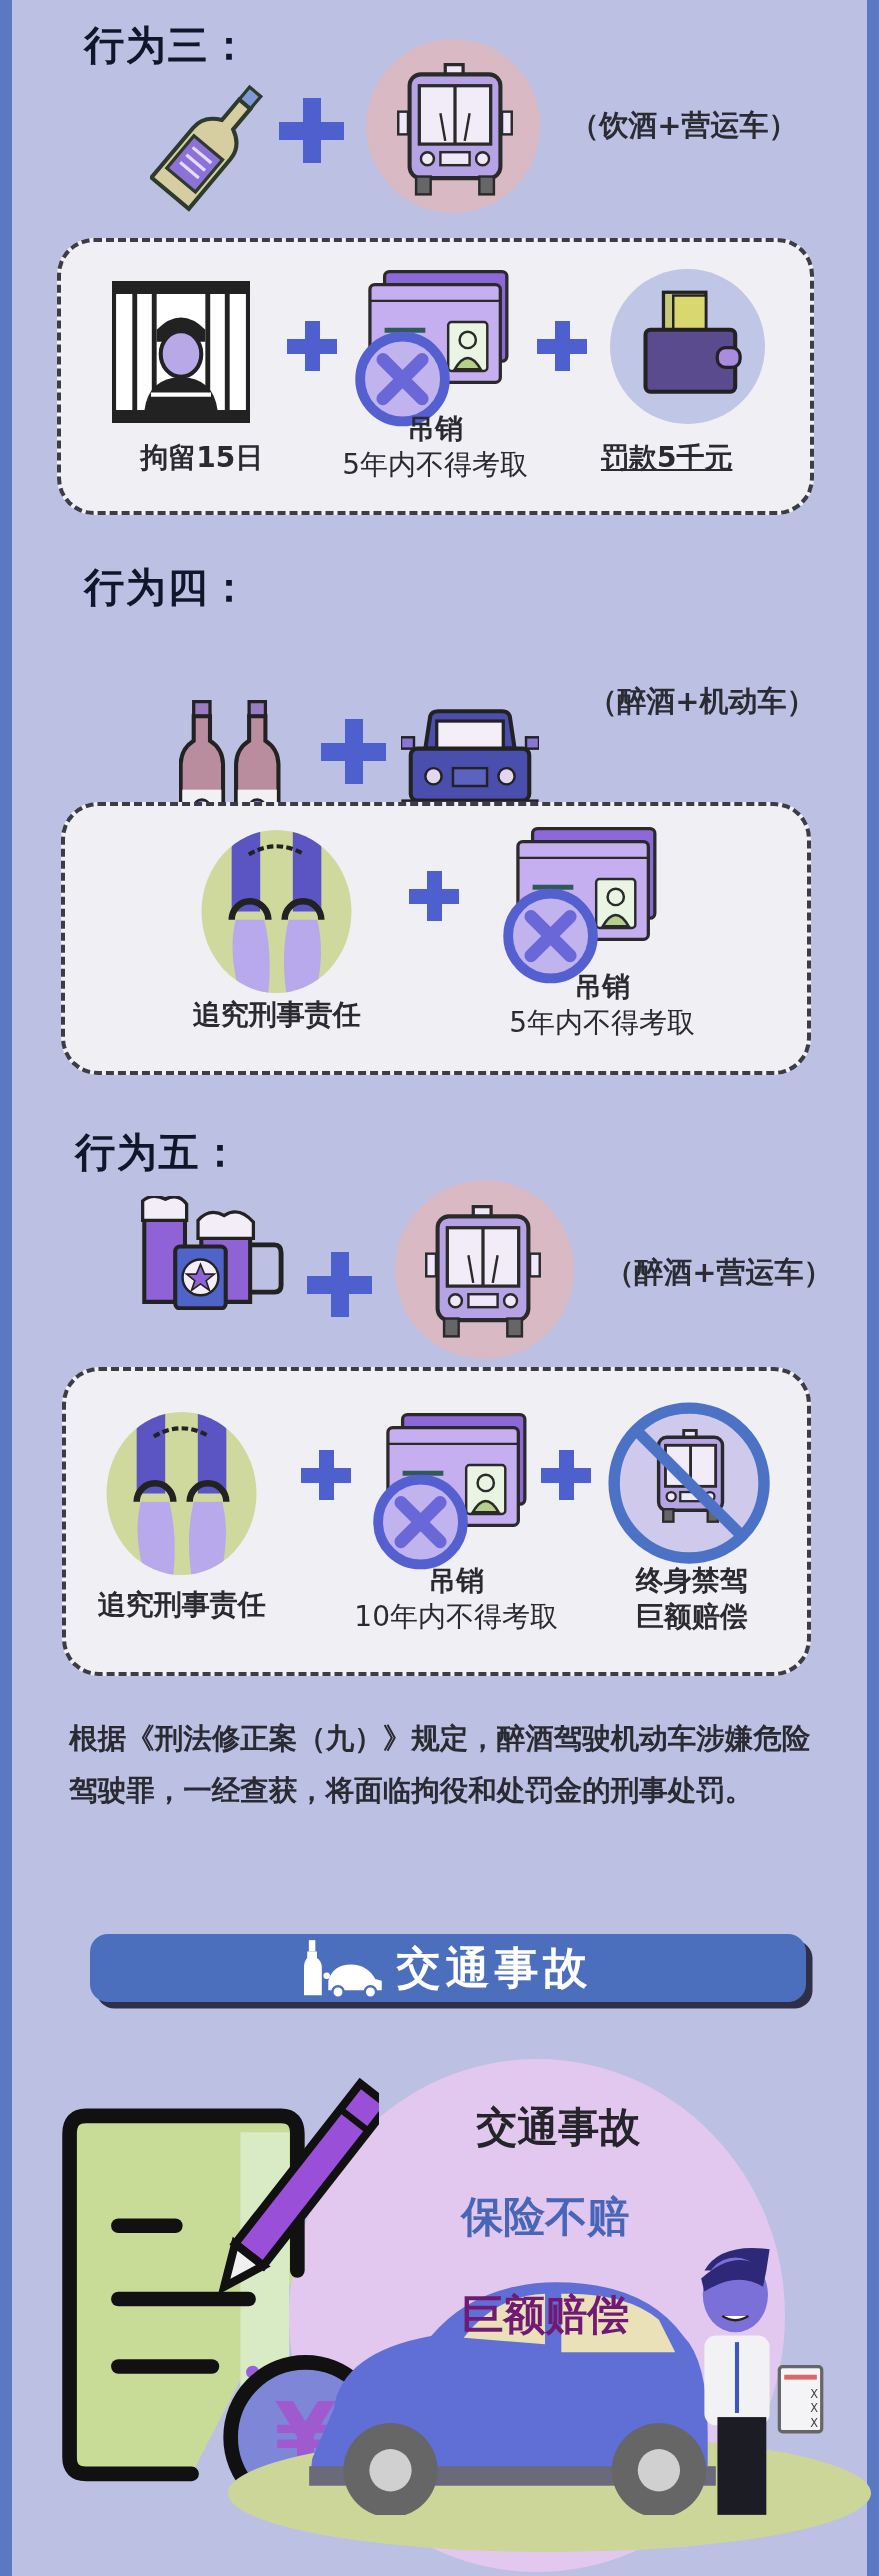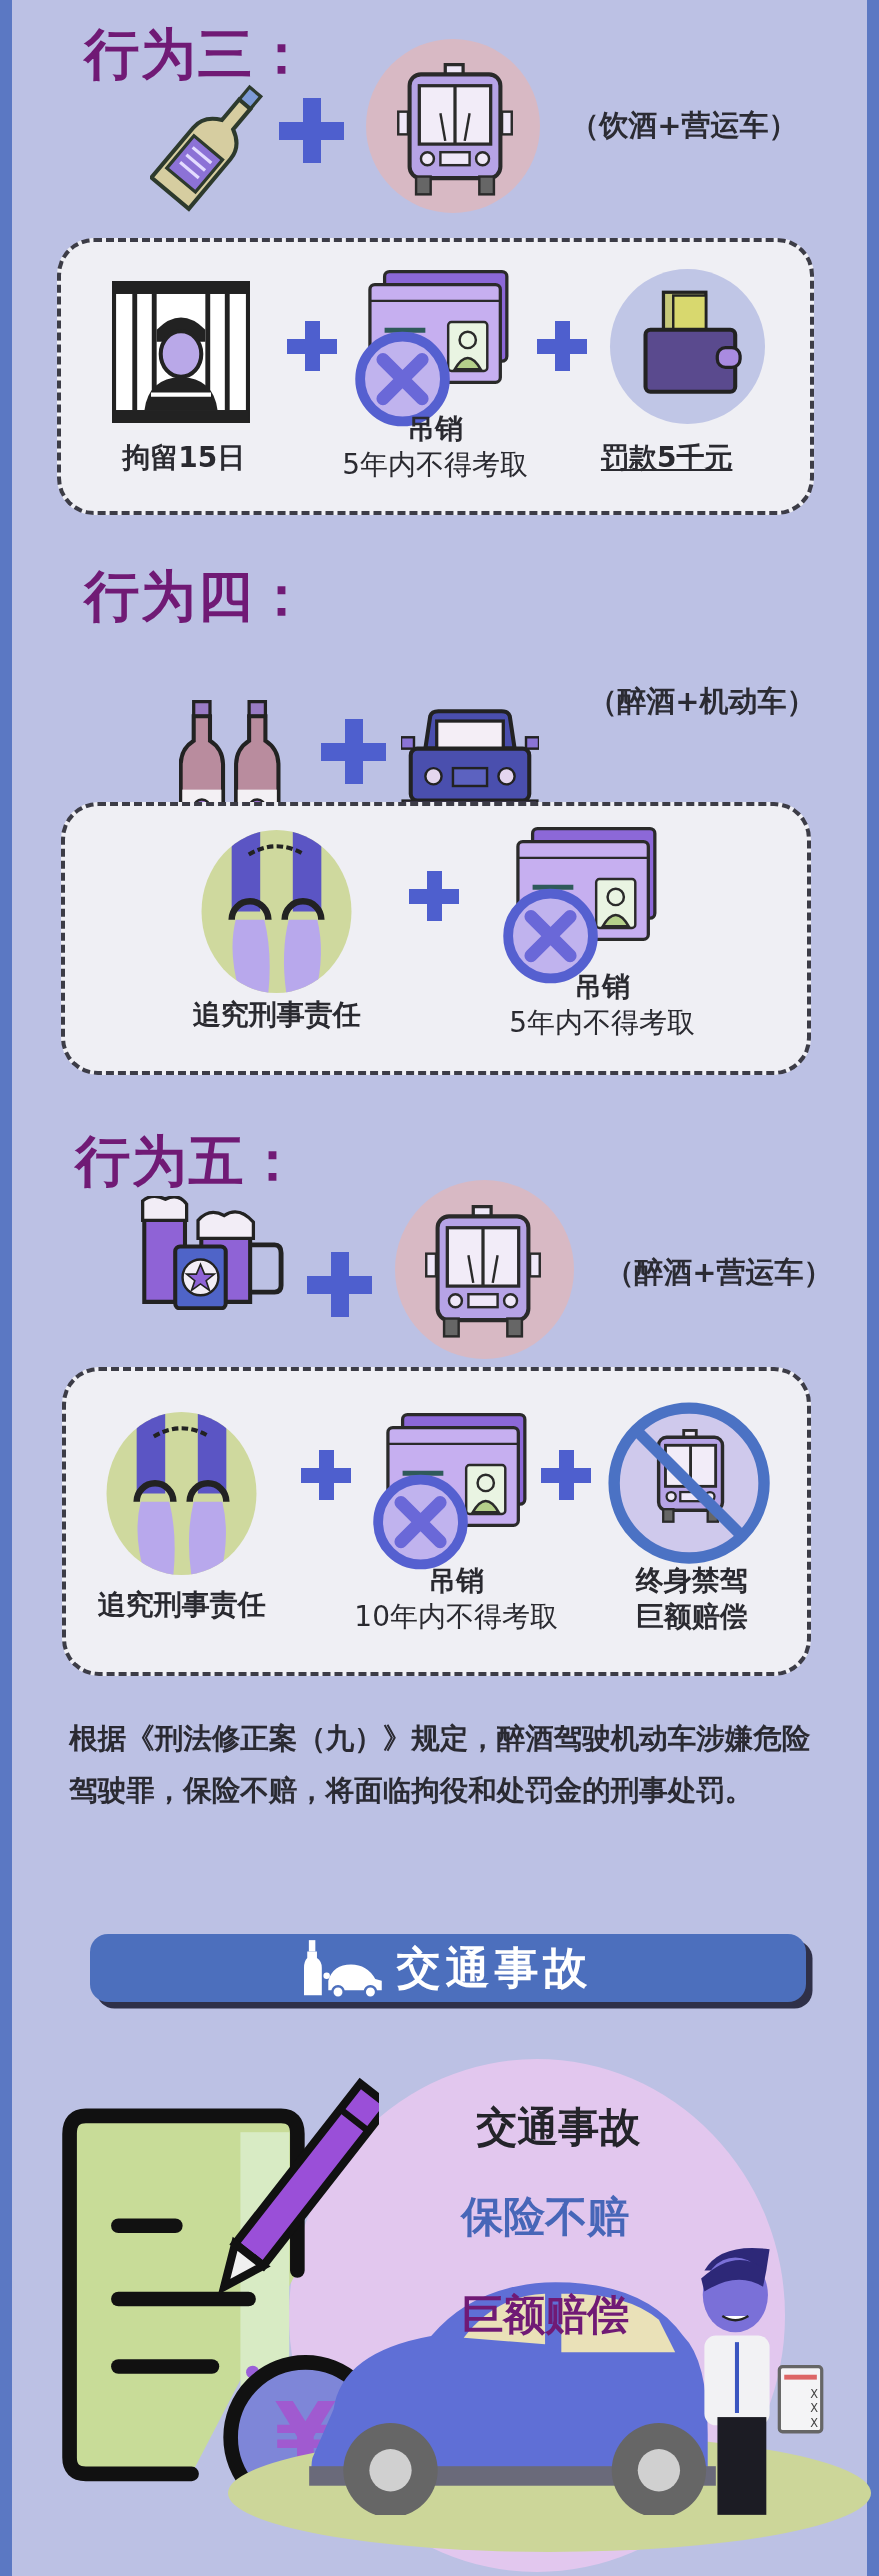--- a/index.html
+++ b/index.html
@@ -1,19 +1,19 @@
 <!DOCTYPE html>
 <html style="font-size:13px"><head>
 <meta charset="utf-8">
 <style>
   html,body{margin:0;padding:0;}
   body{width:879px;height:2576px;overflow:hidden;background:#5b78c3;font-family:"DejaVu Sans","Liberation Sans",sans-serif;}
   .page{position:absolute;left:12.2px;top:0;width:855px;height:2576px;background:#bcc1e4;}
   .abs{position:absolute;}
-  .heading{position:absolute;font-size:55px;font-weight:bold;color:#701a75;letter-spacing:1.6px;}
+  .heading{position:absolute;font-size:40px;font-weight:bold;color:#0f172a;letter-spacing:1.6px;}
   .caption{position:absolute;font-size:29px;color:#2b2b33;font-weight:bold;margin-left:14px;}
   .plus{position:absolute;width:65px;height:65px;}
   .plus::before,.plus::after{content:"";position:absolute;background:#4e5fce;}
   .plus::before{left:23.6px;top:0;width:18px;height:65px;}
   .plus::after{left:0;top:23.6px;width:65px;height:18px;}
   .plus.sm{width:50px;height:50px;}
   .plus.sm::before{left:18px;width:14.7px;height:50px;}
   .plus.sm::after{top:18px;width:50px;height:14.7px;}
   .box{position:absolute;background:#efeff4;border:4.1px dashed #3c3c46;border-radius:37px;}
   .label{position:absolute;font-size:28px;font-weight:bold;color:#2a2a30;text-align:center;line-height:36px;}
@@ -71,21 +71,21 @@
       <line x1="28" y1="16" x2="28" y2="159"></line>
         <line x1="52" y1="16" x2="52" y2="159"></line>
       <line x1="118" y1="16" x2="118" y2="159"></line>
         <line x1="142" y1="16" x2="142" y2="159"></line>
     </g>
     <path d="M55 60 Q85 30 115 60 L115 75 L55 75 Z" fill="#222"></path>
     <ellipse cx="85" cy="90" rx="25" ry="28" fill="#b9a8e8" stroke="#222" stroke-width="5"></ellipse>
     <path d="M40 159 Q45 120 85 118 Q125 120 130 159 Z" fill="#222"></path>
     <line x1="48" y1="140" x2="122" y2="140" stroke="#fff" stroke-width="5"></line>
   </svg>
-  <div class="label" style="left:98px;top:440px;width:147px;">拘留15日</div>
+  <div class="label" style="left:116px;top:440px;width:147px;">拘留15日</div>
   <div class="plus sm" style="left:275px;top:321px;"></div>
 
   <svg class="abs" style="left:340px;top:265px;" width="163" height="163" viewBox="0 0 200 200">
     <rect x="40" y="8" width="150" height="110" rx="6" fill="#8c68d8" stroke="#2a2a2a" stroke-width="4"></rect>
     <rect x="22" y="24" width="160" height="120" rx="6" fill="#c6aff0" stroke="#2a2a2a" stroke-width="4"></rect>
     <line x1="22" y1="44" x2="182" y2="44" stroke="#2a2a2a" stroke-width="3"></line>
     <rect x="118" y="70" width="48" height="60" rx="4" fill="#e9f4e2" stroke="#2a2a2a" stroke-width="3"></rect>
     <circle cx="142" cy="92" r="10" fill="#e9f4e2" stroke="#2a2a2a" stroke-width="3"></circle>
     <path d="M126 128 Q142 100 158 128 Z" fill="#b5d08a" stroke="#2a2a2a" stroke-width="3"></path>
     <line x1="40" y1="80" x2="90" y2="80" stroke="#2f5a5a" stroke-width="6"></line>
@@ -260,21 +260,21 @@
       <rect x="26" y="140" width="18" height="22" fill="#666" stroke="#2a2a2a" stroke-width="4"></rect>
       <rect x="104" y="140" width="18" height="22" fill="#666" stroke="#2a2a2a" stroke-width="4"></rect>
     </g>
     <line x1="38" y1="38" x2="166" y2="166" stroke="#4b72c4" stroke-width="14"></line>
   </svg>
   <div class="label" style="left:590px;top:1563px;width:179px;">
     <div>终身禁驾</div>
     <div>巨额赔偿</div>
   </div>
 
-  <div class="para">根据《刑法修正案（九）》规定，醉酒驾驶机动车涉嫌危险驾驶罪，保险不赔，将面临拘役和处罚金的刑事处罚。</div>
+  <div class="para">根据《刑法修正案（九）》规定，醉酒驾驶机动车涉嫌危险驾驶罪，一经查获，将面临拘役和处罚金的刑事处罚。</div>
 
   <div class="banner">
     <svg width="81" height="57" viewBox="0 0 100 70">
       <rect x="6" y="0" width="8" height="14" fill="#fff"></rect>
       <path d="M4 14 L16 14 L16 22 Q22 26 22 34 L22 68 L0 68 L0 34 Q0 26 4 22 Z" fill="#fff"></path>
       <circle cx="28" cy="44" r="4" fill="#fff"></circle>
       <path d="M30 50 Q36 30 58 30 Q78 30 88 48 L96 50 L96 62 L30 62 Z" fill="#fff"></path>
       <circle cx="42" cy="64" r="7" fill="#fff" stroke="#4c6fbd" stroke-width="3"></circle>
       <circle cx="82" cy="64" r="7" fill="#fff" stroke="#4c6fbd" stroke-width="3"></circle>
     </svg>

